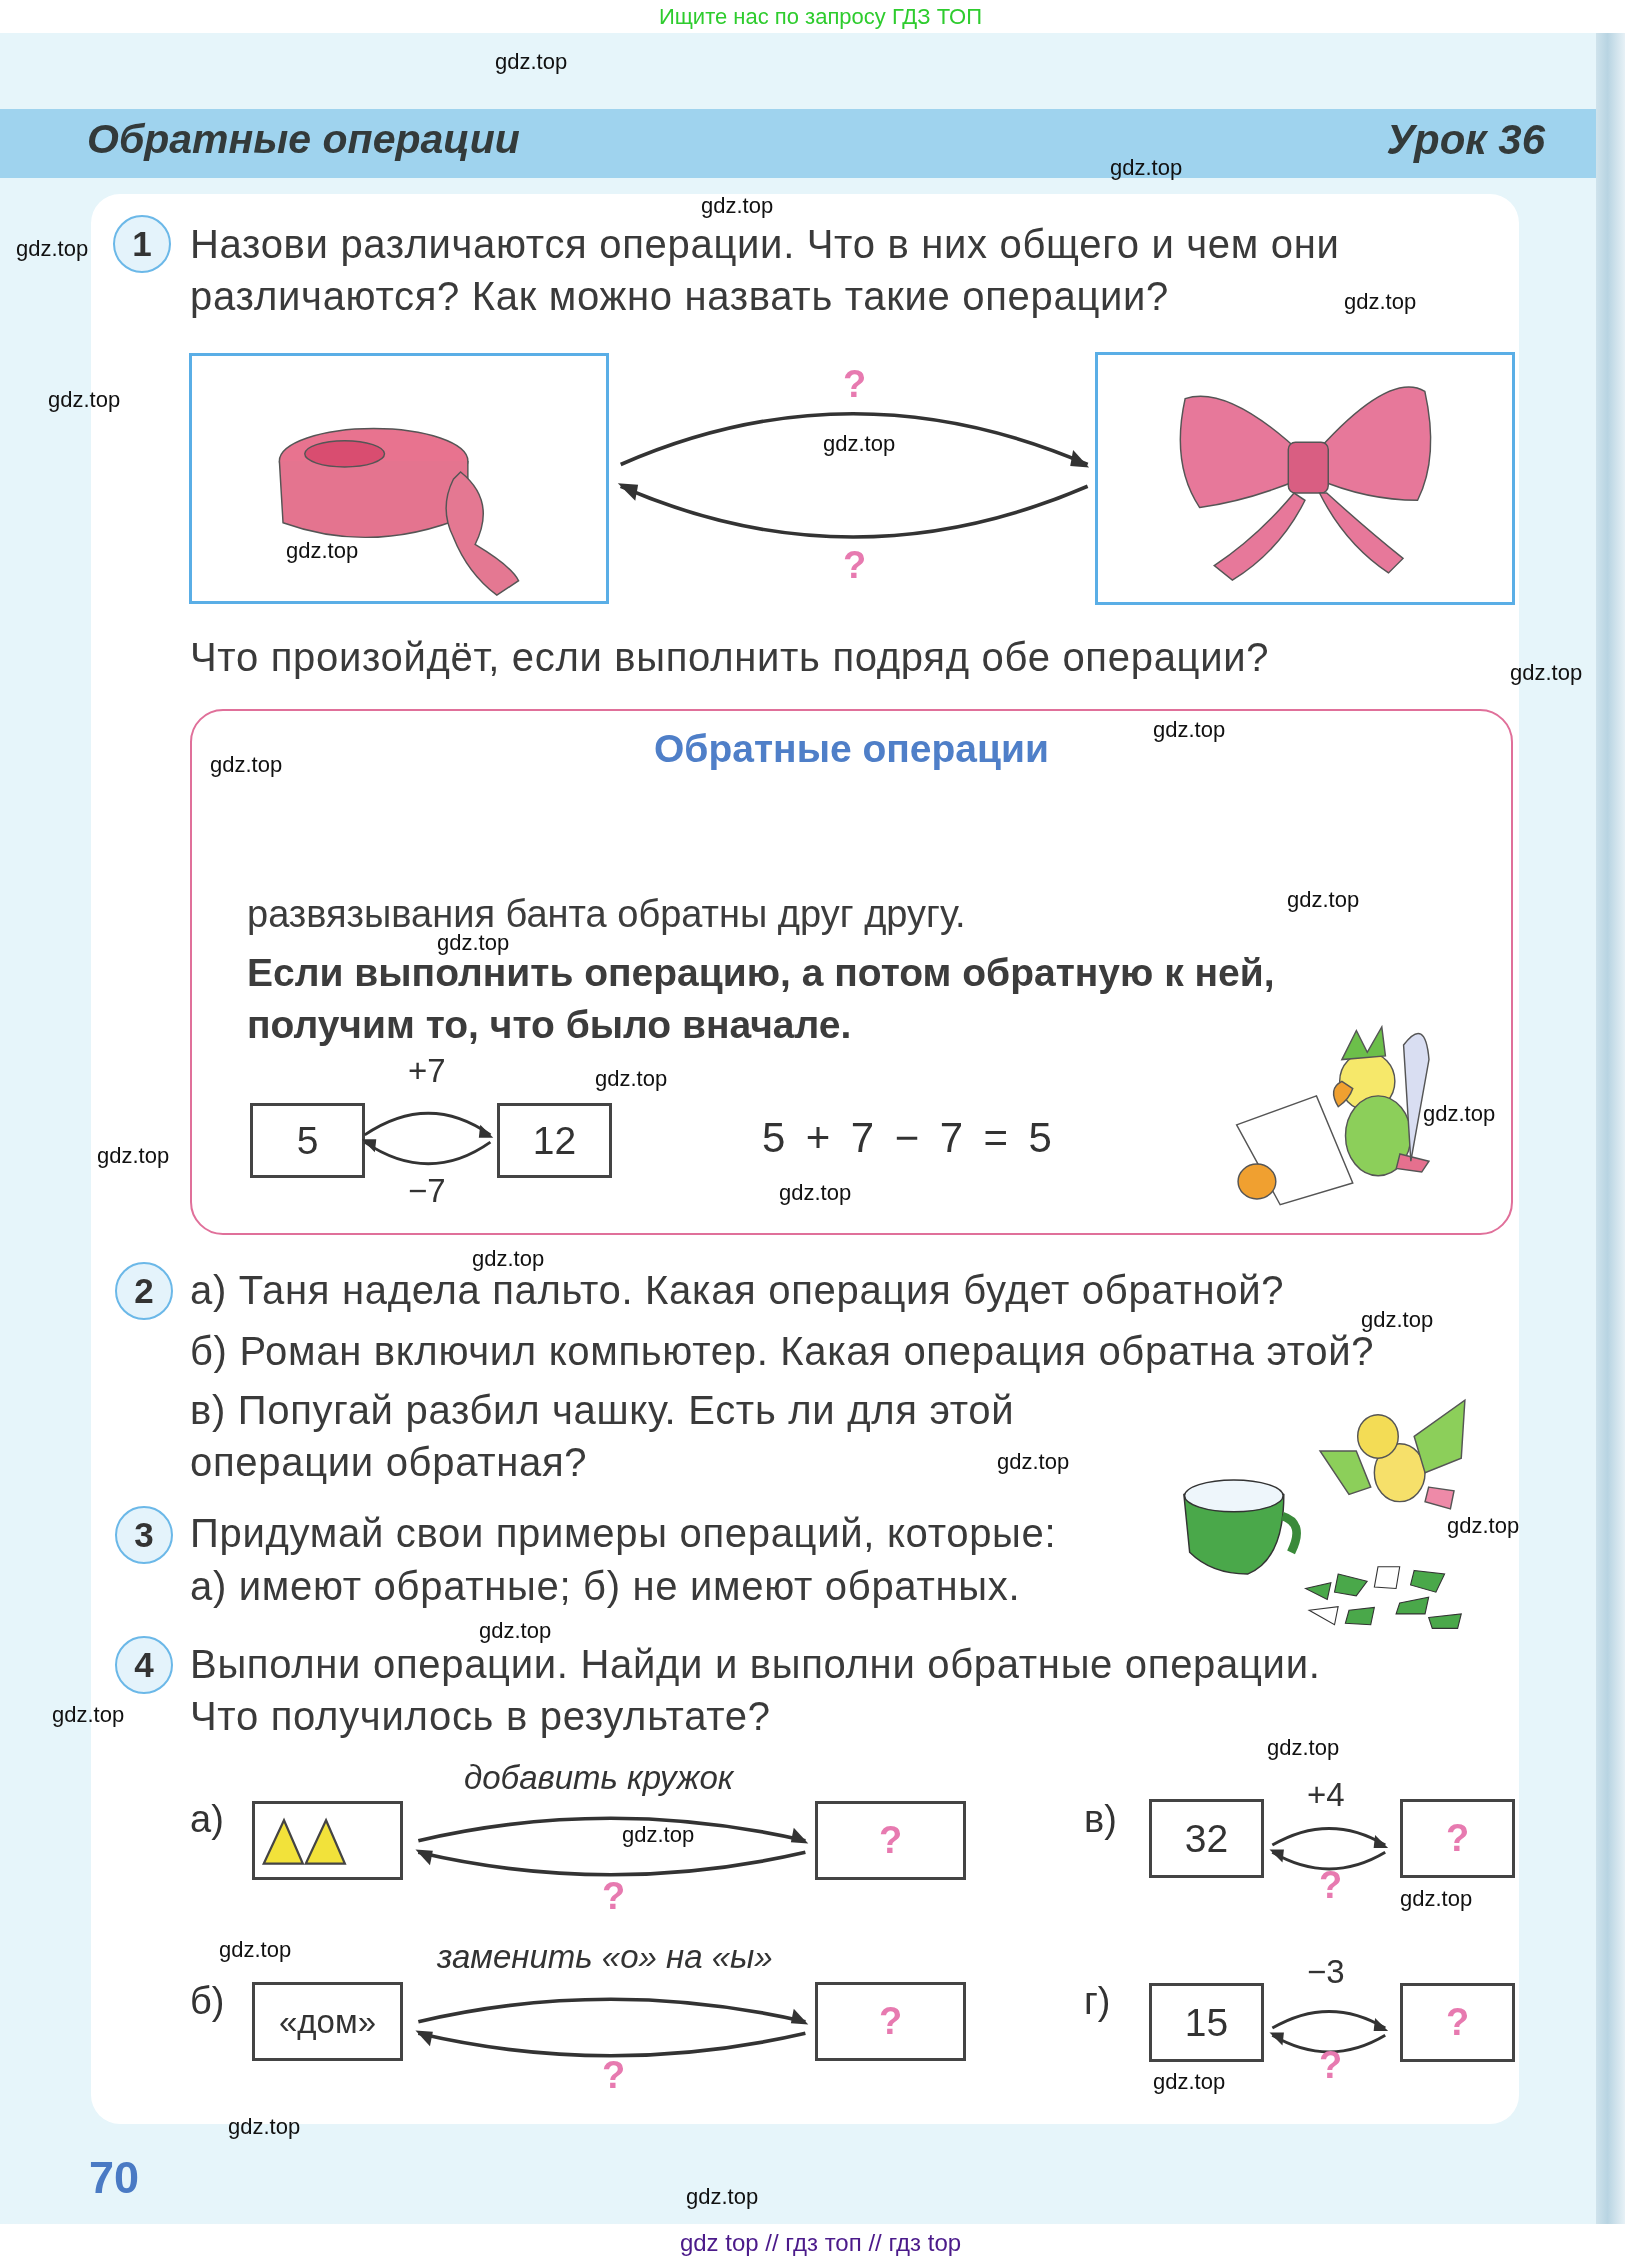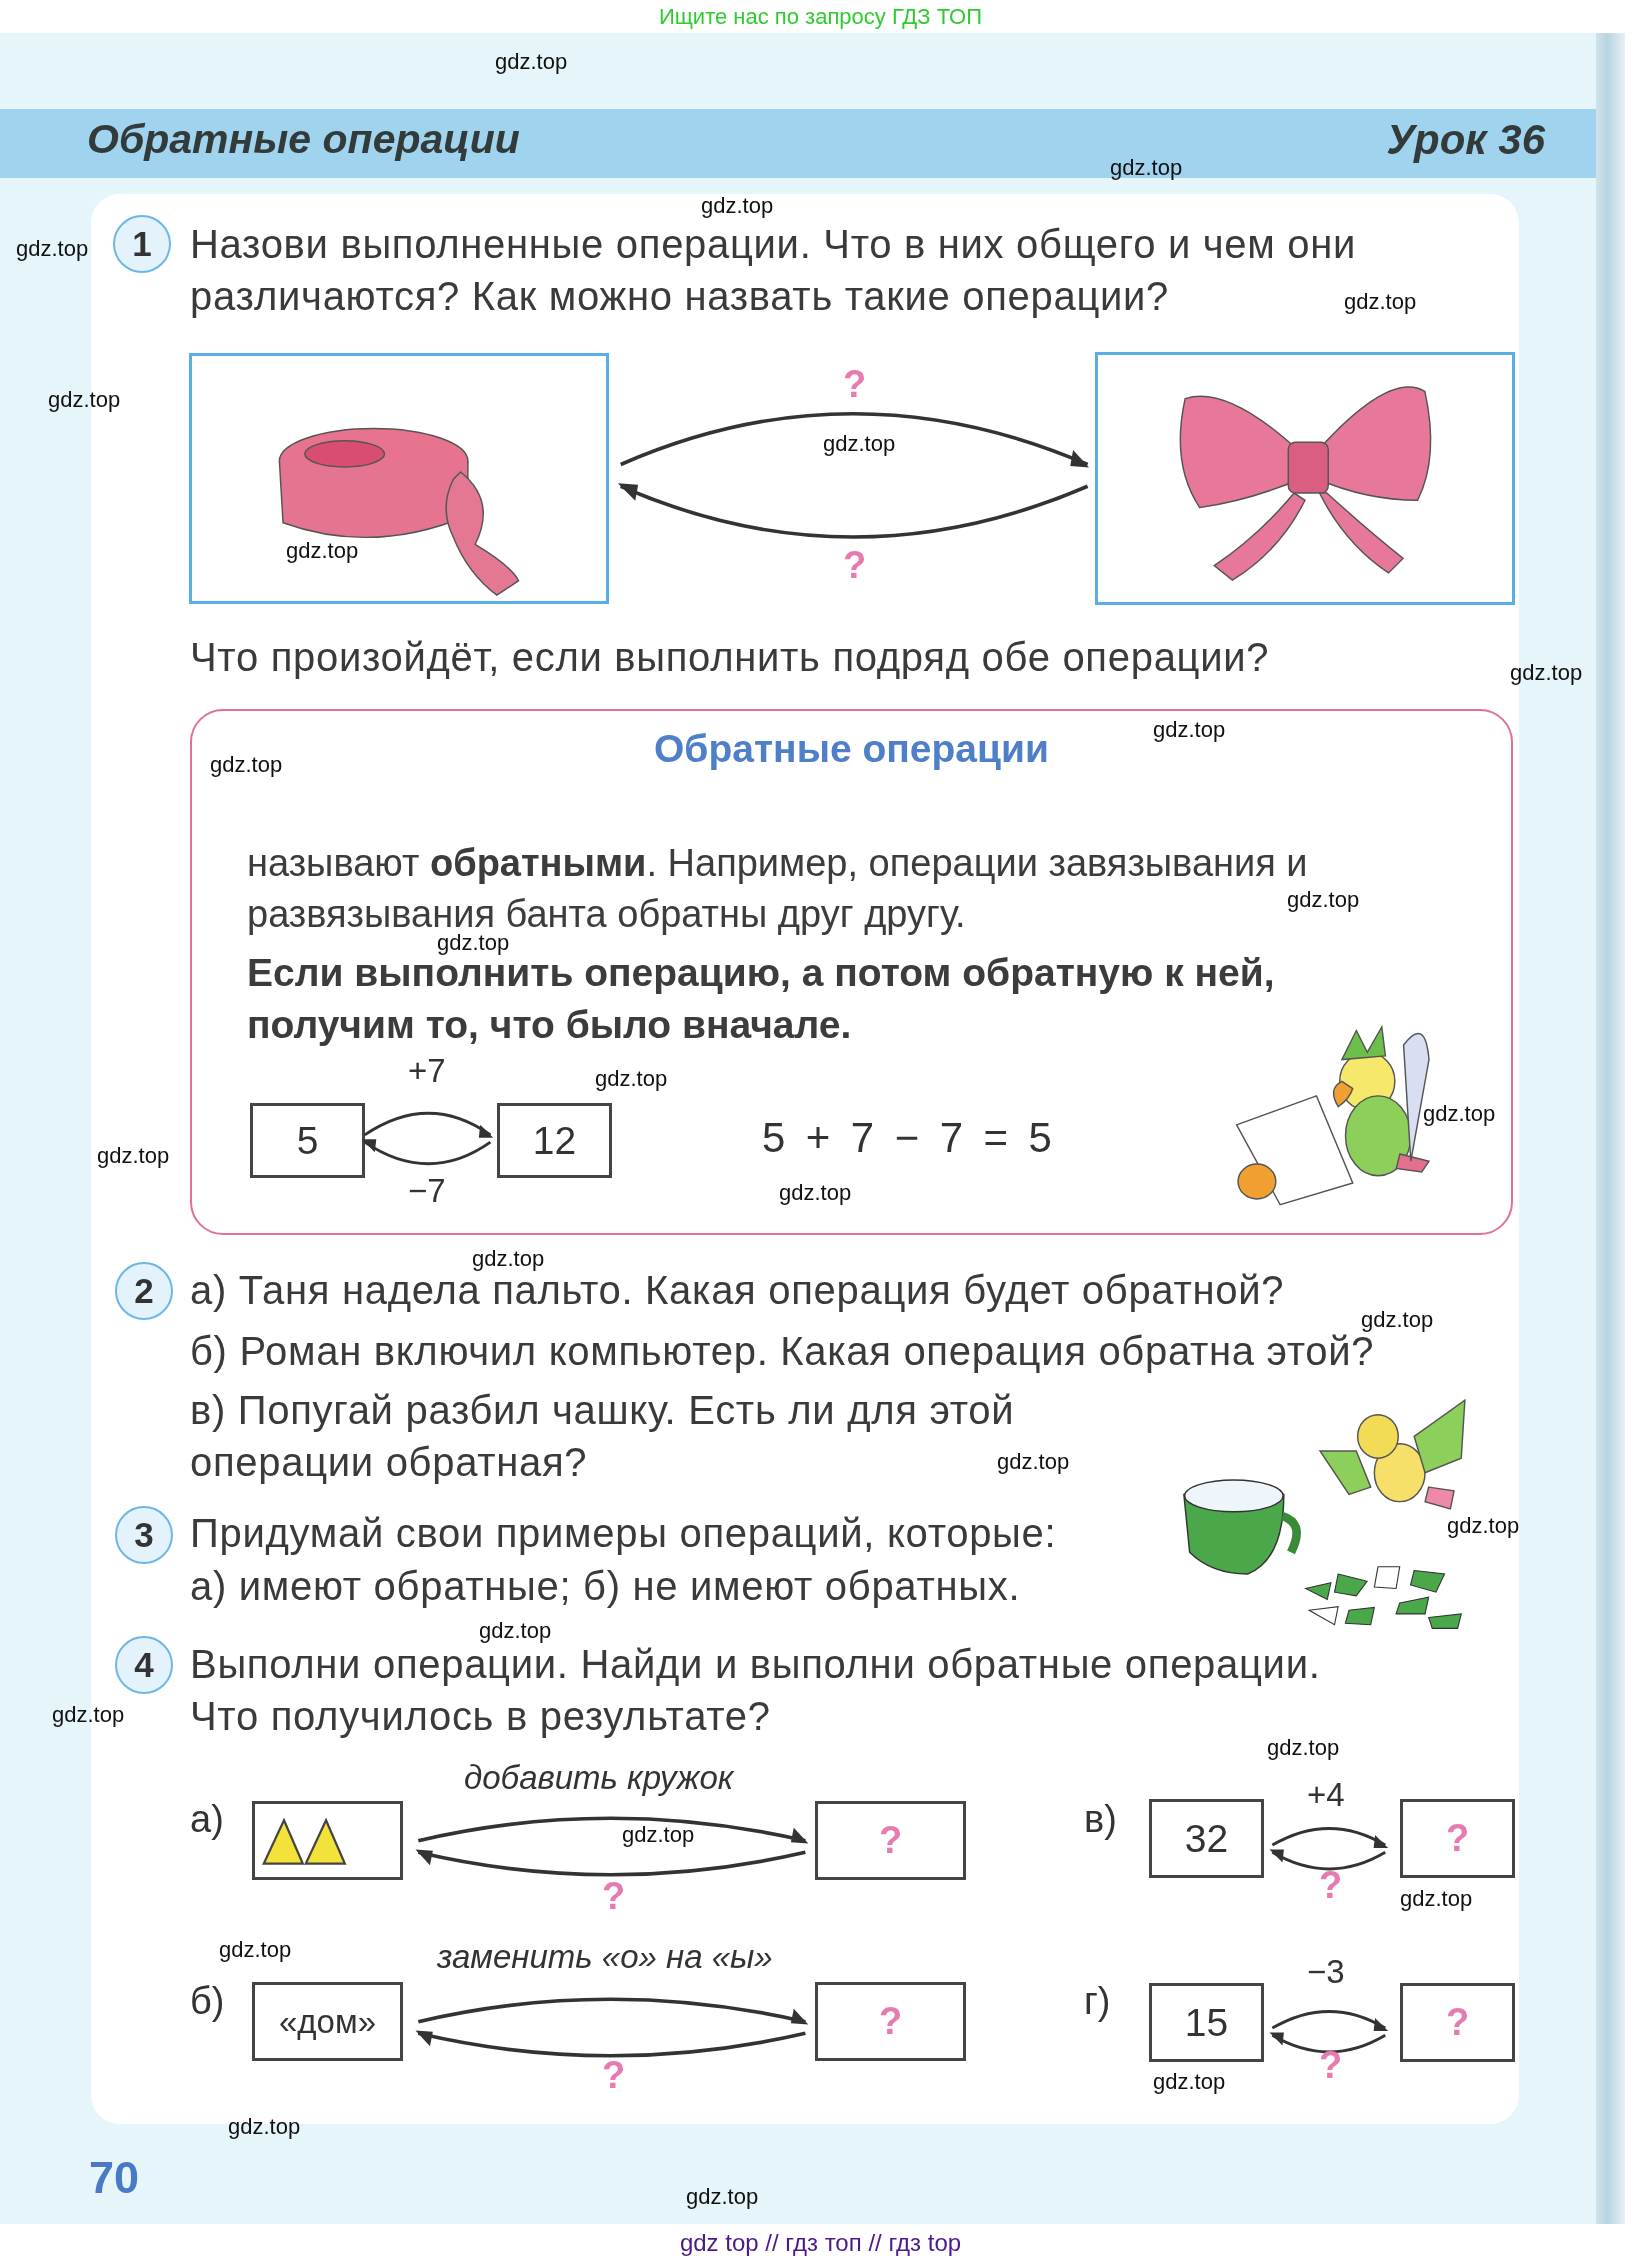--- a/index.html
+++ b/index.html
@@ -37,21 +37,21 @@
 <div class="abs page"></div>
 <div class="abs page-edge"></div>
 
 <div class="abs band"></div>
 <div class="abs band-title">Обратные операции</div>
 <div class="abs band-lesson">Урок 36</div>
 
 <div class="abs card"></div>
 
 <div class="abs num" style="left:113px;top:215px;">1</div>
-<div class="abs txt" style="left:190px;top:218px;">Назови выполненные операции. Что в них общего и чем они</div>
+<div class="abs txt" style="left:190px;top:218px;">Назови различаются операции. Что в них общего и чем они</div>
 <div class="abs txt" style="left:190px;top:270px;">различаются? Как можно назвать такие операции?</div>
 
 <div class="abs pic-box" style="left:189px;top:353px;width:414px;height:245px;">
   <svg width="414" height="245" viewBox="0 0 570 338">
     <ellipse cx="250" cy="145" rx="130" ry="45" fill="#e8738f" stroke="#555" stroke-width="2"></ellipse>
     <path d="M120 145 L125 230 Q250 275 380 220 L380 145" fill="#e4748f" stroke="#555" stroke-width="2"></path>
     <ellipse cx="210" cy="135" rx="55" ry="18" fill="#d94d70" stroke="#555" stroke-width="2"></ellipse>
     <path d="M370 160 Q420 200 390 260 Q440 290 450 310 L420 330 Q380 300 360 250 Q340 210 360 170Z" fill="#e47892" stroke="#555" stroke-width="2"></path>
   </svg>
 </div>
@@ -71,21 +71,20 @@
   <path d="M660 130 Q335 270 16 130" fill="none" stroke="#333" stroke-width="5"></path>
   <polygon points="12,126 36,150 40,128" fill="#333"></polygon>
 </svg>
 <div class="abs qmark" style="left:843px;top:363px;">?</div>
 <div class="abs qmark" style="left:843px;top:544px;">?</div>
 
 <div class="abs txt" style="left:190px;top:631px;">Что произойдёт, если выполнить подряд обе операции?</div>
 
 <div class="abs rule">
   <div class="abs rule-title">Обратные операции</div>
-  <div class="abs rule-text" style="top:127px;"><span>называют </span><b>обратными</b><span>. Например, операции завязывания и</span></div>
   <div class="abs rule-text" style="top:178px;">развязывания банта обратны друг другу.</div>
   <div class="abs rule-bold" style="top:236px;">Если выполнить операцию, а потом обратную к ней,</div>
   <div class="abs rule-bold" style="top:288px;">получим то, что было вначале.</div>
 
   <div class="abs opbox" style="left:58px;top:392px;width:109px;height:69px;line-height:69px;">5</div>
   <div class="abs opbox" style="left:305px;top:392px;width:109px;height:69px;line-height:69px;">12</div>
   <div class="abs oplabel" style="left:216px;top:341px;">+7</div>
   <div class="abs oplabel" style="left:216px;top:461px;">−7</div>
   <svg class="abs" style="left:168px;top:395px;" width="138" height="65" viewBox="0 0 190 90">
     <path d="M6 40 Q95 -20 180 40" fill="none" stroke="#333" stroke-width="4"></path>

